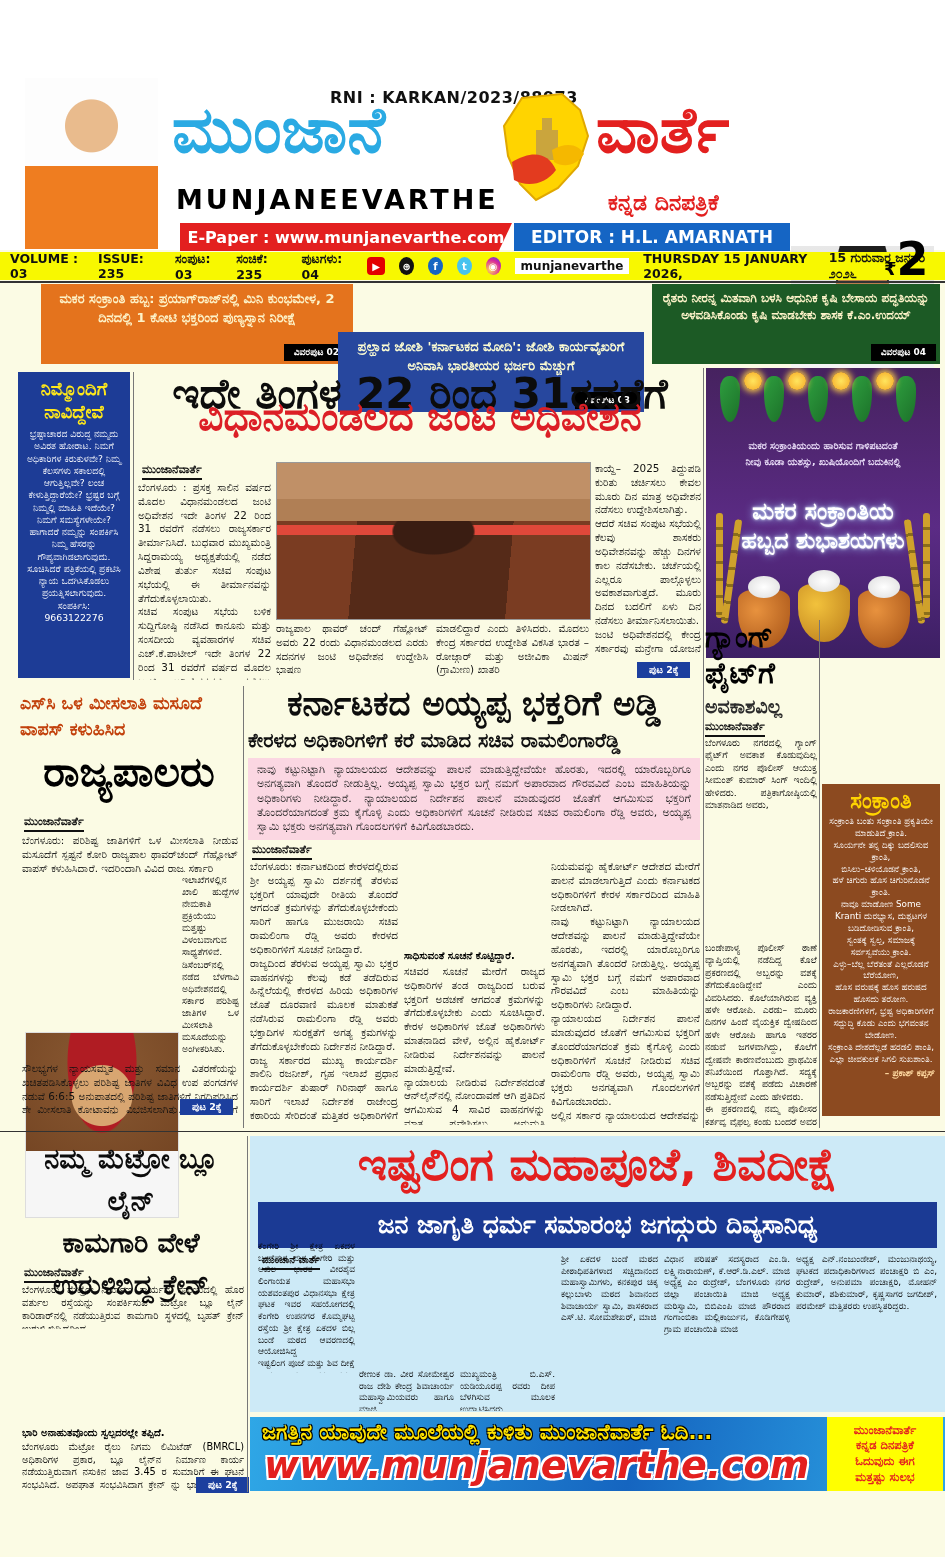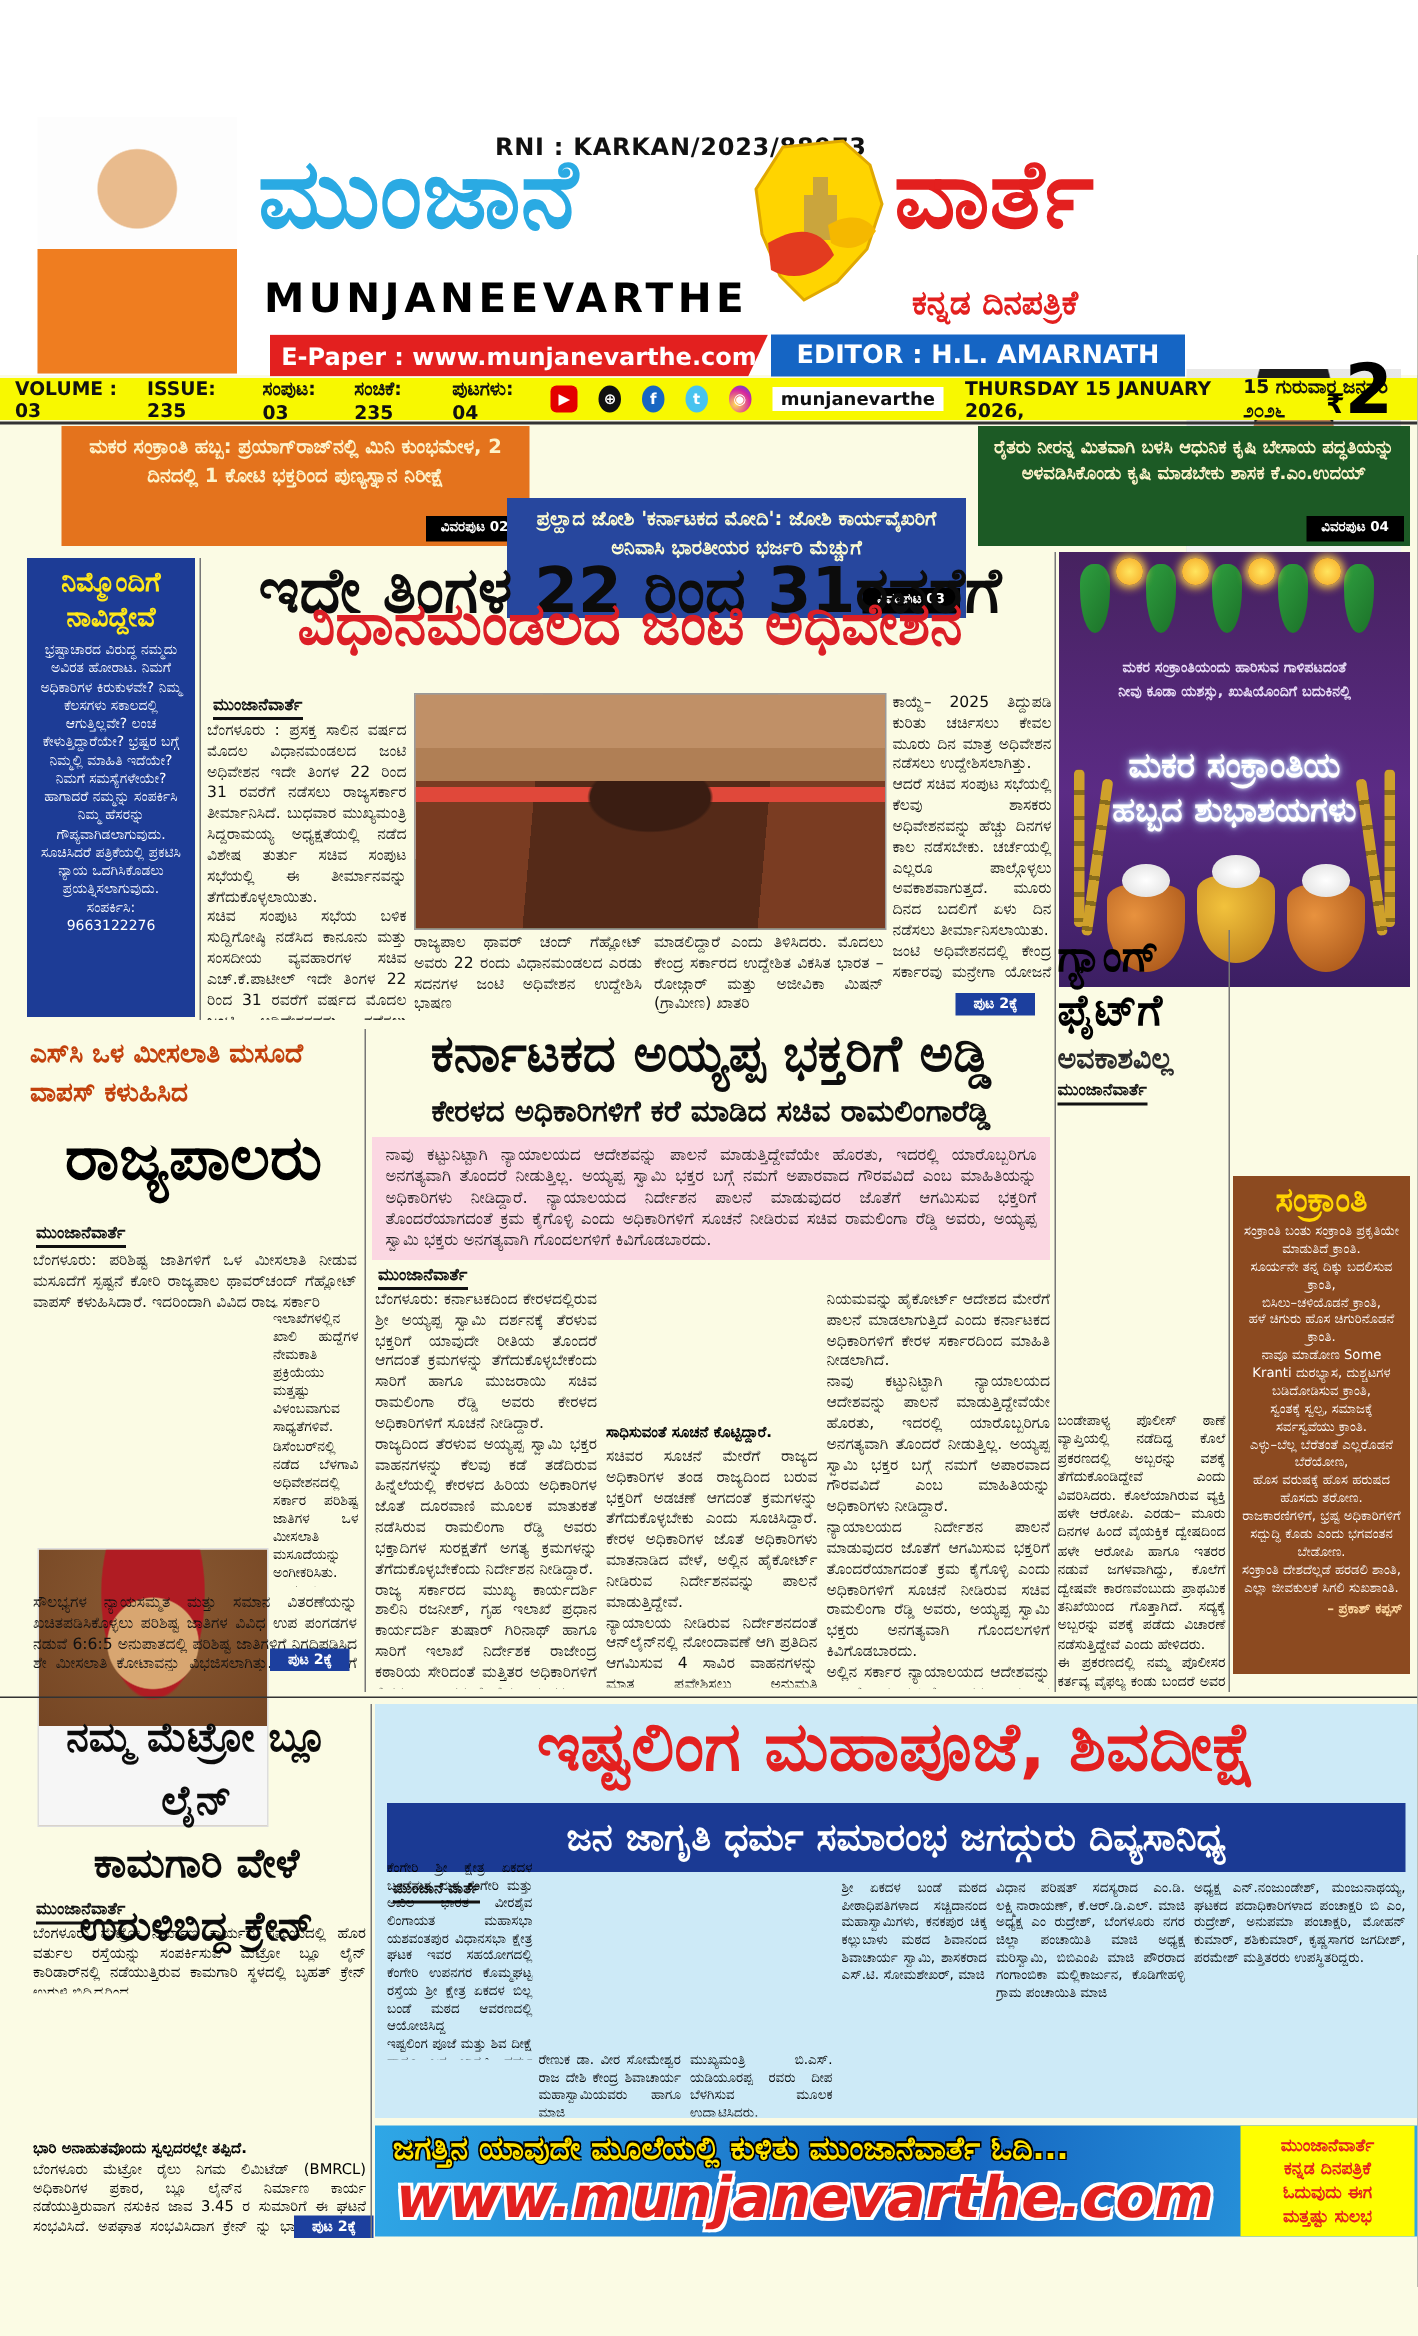--- a/index.html
+++ b/index.html
@@ -98,21 +98,21 @@
     background:
       radial-gradient(circle at 50% 34%, #d8a671 0 30px, transparent 31px),
       radial-gradient(ellipse at 50% 16%, #b01c23 0 34px, transparent 35px),
       linear-gradient(180deg, transparent 0 118px, #f6f6f6 118px),
       radial-gradient(circle at 50% 20%,#8a5a33,#6b3c1c);}
   #gov-p2{left:182px;top:874px;width:57px;height:184px;font-size:9.3px;line-height:1.3;}
   #gov-p3{left:22px;top:1062px;width:216px;height:52px;}
   #gov-tag{left:180px;top:1099px;}
   
   #ayy-hl{left:248px;top:686px;width:452px;font-size:34px;font-weight:900;color:#0d0d0d;text-align:center;line-height:1.05;}
-  #ayy-sub{left:248px;top:729px;width:452px;font-size:19.5px;font-weight:bold;color:#111;text-align:center;}
+  #ayy-sub{left:248px;top:729px;width:452px;font-size:19.5px;font-weight:bold;color:#111;text-align:left;}
   #ayy-quote{left:248px;top:758px;width:452px;height:82px;background:#fbd7e2;font-size:11px;line-height:1.3;
     padding:5px 9px;box-sizing:border-box;color:#222;}
   #ayy-byline{left:252px;top:843px;}
   #ayy-col1{left:250px;top:860px;width:148px;height:266px;}
   #ramalinga-photo{left:404px;top:858px;width:141px;height:89px;border:1px solid #999;
     background:
       radial-gradient(circle at 48% 38%, #caa27c 0 17px, transparent 18px),
       radial-gradient(ellipse at 48% 20%, #cfcfcf 0 15px, transparent 16px),
       linear-gradient(160deg, transparent 0 52px, #9fb9cc 52px),
       linear-gradient(180deg,#efe8d8 0 60%,#d9ceb6);}
@@ -299,20 +299,21 @@
 ನ್ಯಾಯಾಲಯ ನೀಡಿರುವ ನಿರ್ದೇಶನದಂತೆ ಆನ್‌ಲೈನ್‌ನಲ್ಲಿ ನೋಂದಾವಣೆ ಆಗಿ ಪ್ರತಿದಿನ ಆಗಮಿಸುವ 4 ಸಾವಿರ ವಾಹನಗಳನ್ನು ಮಾತ್ರ ಪ್ರವೇಶಿಸಲು ಅನುಮತಿ ನೀಡಬೇಕೆಂಬ</div>
   <div id="ayy-col3" class="abs bodytxt just pre clip">ನಿಯಮವನ್ನು ಹೈಕೋರ್ಟ್ ಆದೇಶದ ಮೇರೆಗೆ ಪಾಲನೆ ಮಾಡಲಾಗುತ್ತಿದೆ ಎಂದು ಕರ್ನಾಟಕದ ಅಧಿಕಾರಿಗಳಿಗೆ ಕೇರಳ ಸರ್ಕಾರದಿಂದ ಮಾಹಿತಿ ನೀಡಲಾಗಿದೆ.
 ನಾವು ಕಟ್ಟುನಿಟ್ಟಾಗಿ ನ್ಯಾಯಾಲಯದ ಆದೇಶವನ್ನು ಪಾಲನೆ ಮಾಡುತ್ತಿದ್ದೇವೆಯೇ ಹೊರತು, ಇದರಲ್ಲಿ ಯಾರೊಬ್ಬರಿಗೂ ಅನಗತ್ಯವಾಗಿ ತೊಂದರೆ ನೀಡುತ್ತಿಲ್ಲ. ಅಯ್ಯಪ್ಪ ಸ್ವಾಮಿ ಭಕ್ತರ ಬಗ್ಗೆ ನಮಗೆ ಅಪಾರವಾದ ಗೌರವವಿದೆ ಎಂಬ ಮಾಹಿತಿಯನ್ನು ಅಧಿಕಾರಿಗಳು ನೀಡಿದ್ದಾರೆ.
 ನ್ಯಾಯಾಲಯದ ನಿರ್ದೇಶನ ಪಾಲನೆ ಮಾಡುವುದರ ಜೊತೆಗೆ ಆಗಮಿಸುವ ಭಕ್ತರಿಗೆ ತೊಂದರೆಯಾಗದಂತೆ ಕ್ರಮ ಕೈಗೊಳ್ಳಿ ಎಂದು ಅಧಿಕಾರಿಗಳಿಗೆ ಸೂಚನೆ ನೀಡಿರುವ ಸಚಿವ ರಾಮಲಿಂಗಾ ರೆಡ್ಡಿ ಅವರು, ಅಯ್ಯಪ್ಪ ಸ್ವಾಮಿ ಭಕ್ತರು ಅನಗತ್ಯವಾಗಿ ಗೊಂದಲಗಳಿಗೆ ಕಿವಿಗೊಡಬಾರದು.
 ಅಲ್ಲಿನ ಸರ್ಕಾರ ನ್ಯಾಯಾಲಯದ ಆದೇಶವನ್ನು ಪಾಲನೆ ಮಾಡುತ್ತಿದೆ ಆದರೂ ಸರ್ಕಾರ ಅಯ್ಯಪ್ಪ ಭಕ್ತರ ರಕ್ಷಣೆಗೆ ಸಿದ್ಧವಿದೆ ಎಂದು ಪತ್ರಿಕಾ ಪ್ರಕಟಣೆಯಲ್ಲಿ ತಿಳಿಸಿದ್ದಾರೆ.</div>
 
   <div id="gang-h1" class="abs">ಗ್ಯಾಂಗ್</div>
   <div id="gang-h2" class="abs">ಫೈಟ್‌ಗೆ</div>
   <div id="gang-h3" class="abs">ಅವಕಾಶವಿಲ್ಲ</div>
   <span id="gang-byline" class="abs byline">ಮುಂಜಾನೆವಾರ್ತೆ</span>
+  <div id="gang-p1" class="abs just clip">ಬೆಂಗಳೂರು ನಗರದಲ್ಲಿ ಗ್ಯಾಂಗ್ ಫೈಟ್‌ಗೆ ಅವಕಾಶ ಕೊಡುವುದಿಲ್ಲ ಎಂದು ನಗರ ಪೊಲೀಸ್ ಆಯುಕ್ತ ಸೀಮಂತ್ ಕುಮಾರ್ ಸಿಂಗ್ ಇಂದಿಲ್ಲಿ ಹೇಳಿದರು. ಪತ್ರಿಕಾಗೋಷ್ಠಿಯಲ್ಲಿ ಮಾತನಾಡಿದ ಅವರು,</div>
   <div id="police-photo" class="abs photo"></div>
   <div id="gang-p2" class="abs just pre clip">ಬಂಡೇಪಾಳ್ಯ ಪೊಲೀಸ್ ಠಾಣೆ ವ್ಯಾಪ್ತಿಯಲ್ಲಿ ನಡೆದಿದ್ದ ಕೊಲೆ ಪ್ರಕರಣದಲ್ಲಿ ಅಬ್ಬರನ್ನು ವಶಕ್ಕೆ ತೆಗೆದುಕೊಂಡಿದ್ದೇವೆ ಎಂದು ವಿವರಿಸಿದರು. ಕೊಲೆಯಾಗಿರುವ ವ್ಯಕ್ತಿ ಹಳೇ ಆರೋಪಿ. ಎರಡು– ಮೂರು ದಿನಗಳ ಹಿಂದೆ ವೈಯಕ್ತಿಕ ದ್ವೇಷದಿಂದ ಹಳೇ ಆರೋಪಿ ಹಾಗೂ ಇತರರ ನಡುವೆ ಜಗಳವಾಗಿದ್ದು, ಕೊಲೆಗೆ ದ್ವೇಷವೇ ಕಾರಣವೆಂಬುದು ಪ್ರಾಥಮಿಕ ತನಿಖೆಯಿಂದ ಗೊತ್ತಾಗಿದೆ. ಸದ್ಯಕ್ಕೆ ಅಬ್ಬರನ್ನು ವಶಕ್ಕೆ ಪಡೆದು ವಿಚಾರಣೆ ನಡೆಸುತ್ತಿದ್ದೇವೆ ಎಂದು ಹೇಳಿದರು.
 ಈ ಪ್ರಕರಣದಲ್ಲಿ ನಮ್ಮ ಪೊಲೀಸರ ಕರ್ತವ್ಯ ವೈಫಲ್ಯ ಕಂಡು ಬಂದರೆ ಅವರ ಮೇಲೂ ಸಹ ಕ್ರಮ ಕೈಗೊಳ್ಳುವುದಾಗಿ ಇದೇ ವೇಳೆ ಅವರು ತಿಳಿಸಿದರು.</div>
 
   <div id="women-photo" class="abs photo"></div>
   <div id="poem-box" class="abs clip">
     <div class="head">ಸಂಕ್ರಾಂತಿ</div>
     <div class="body pre">ಸಂಕ್ರಾಂತಿ ಬಂತು ಸಂಕ್ರಾಂತಿ ಪ್ರಕೃತಿಯೇ ಮಾಡುತಿದೆ ಕ್ರಾಂತಿ.
 ಸೂರ್ಯನೇ ತನ್ನ ದಿಕ್ಕು ಬದಲಿಸುವ ಕ್ರಾಂತಿ,
 ಬಿಸಿಲು–ಚಳಿಯೊಡನೆ ಕ್ರಾಂತಿ,

